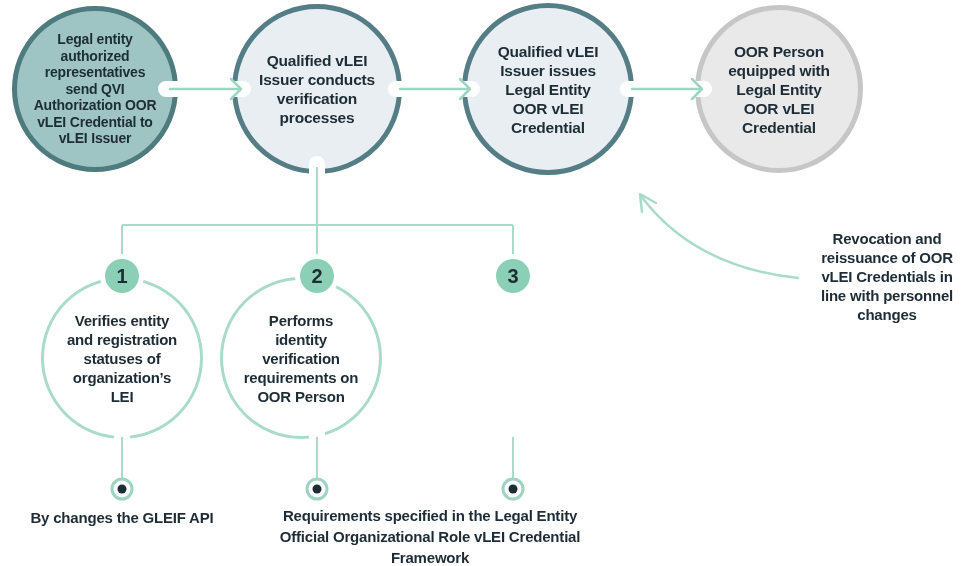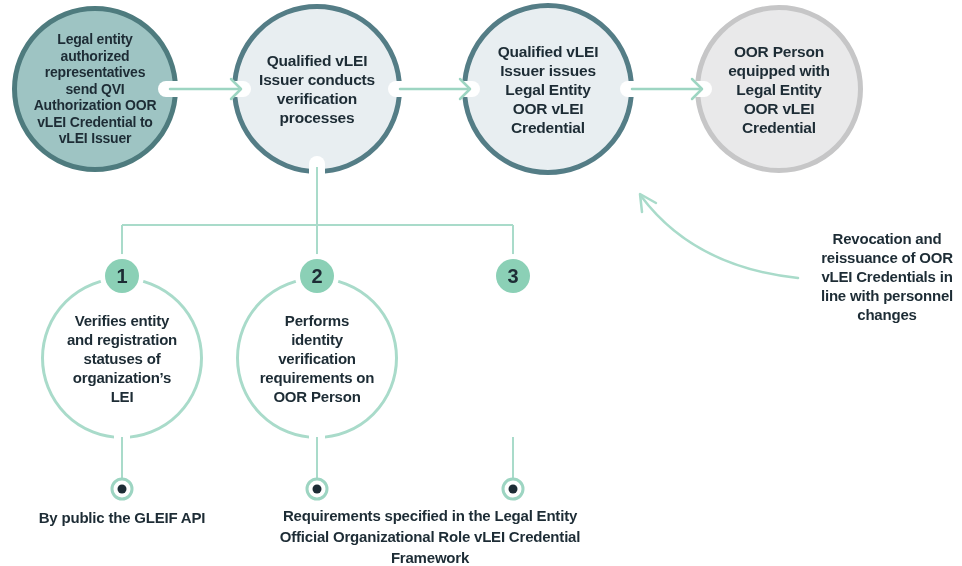--- a/index.html
+++ b/index.html
@@ -66,21 +66,21 @@
 Credential</div>
   </div>
 
   <div class="circle ver-circle" style="left:41px;top:277px;width:162px;height:162px;padding:0 10px;">
     <div class="txt ver-txt">Verifies entity
 and registration
 statuses of
 organization’s
 LEI</div>
   </div>
-  <div class="circle ver-circle" style="left:236px;top:277px;width:162px;height:162px;padding:0 10px;">
+  <div class="circle ver-circle" style="left:220px;top:277px;width:162px;height:162px;padding:0 10px;">
     <div class="txt ver-txt">Performs
 identity
 verification
 requirements on
 OOR Person</div>
   </div>
 
   <svg id="overlay" width="962" height="566" viewBox="0 0 962 566">
 
     <g stroke="#ffffff" stroke-width="16" stroke-linecap="round">
@@ -136,21 +136,21 @@
   <div class="badge" style="left:105px;top:259px;">
     <span>1</span>
   </div>
   <div class="badge" style="left:300px;top:259px;">
     <span>2</span>
   </div>
   <div class="badge" style="left:496px;top:259px;">
     <span>3</span>
   </div>
 
-  <div class="note note-single" style="left:12px;top:508px;width:220px;">By public the GLEIF API</div>
+  <div class="note note-single" style="left:12px;top:508px;width:220px;">By changes the GLEIF API</div>
   <div class="note note-multi" style="left:257px;top:505px;width:346px;">Requirements specified in the Legal Entity
 Official Organizational Role vLEI Credential
 Framework</div>
   <div class="note note-revocation" style="left:801px;top:229px;width:172px;">Revocation and
 reissuance of OOR
 vLEI Credentials in
 line with personnel
 changes</div>
 
 </div>

